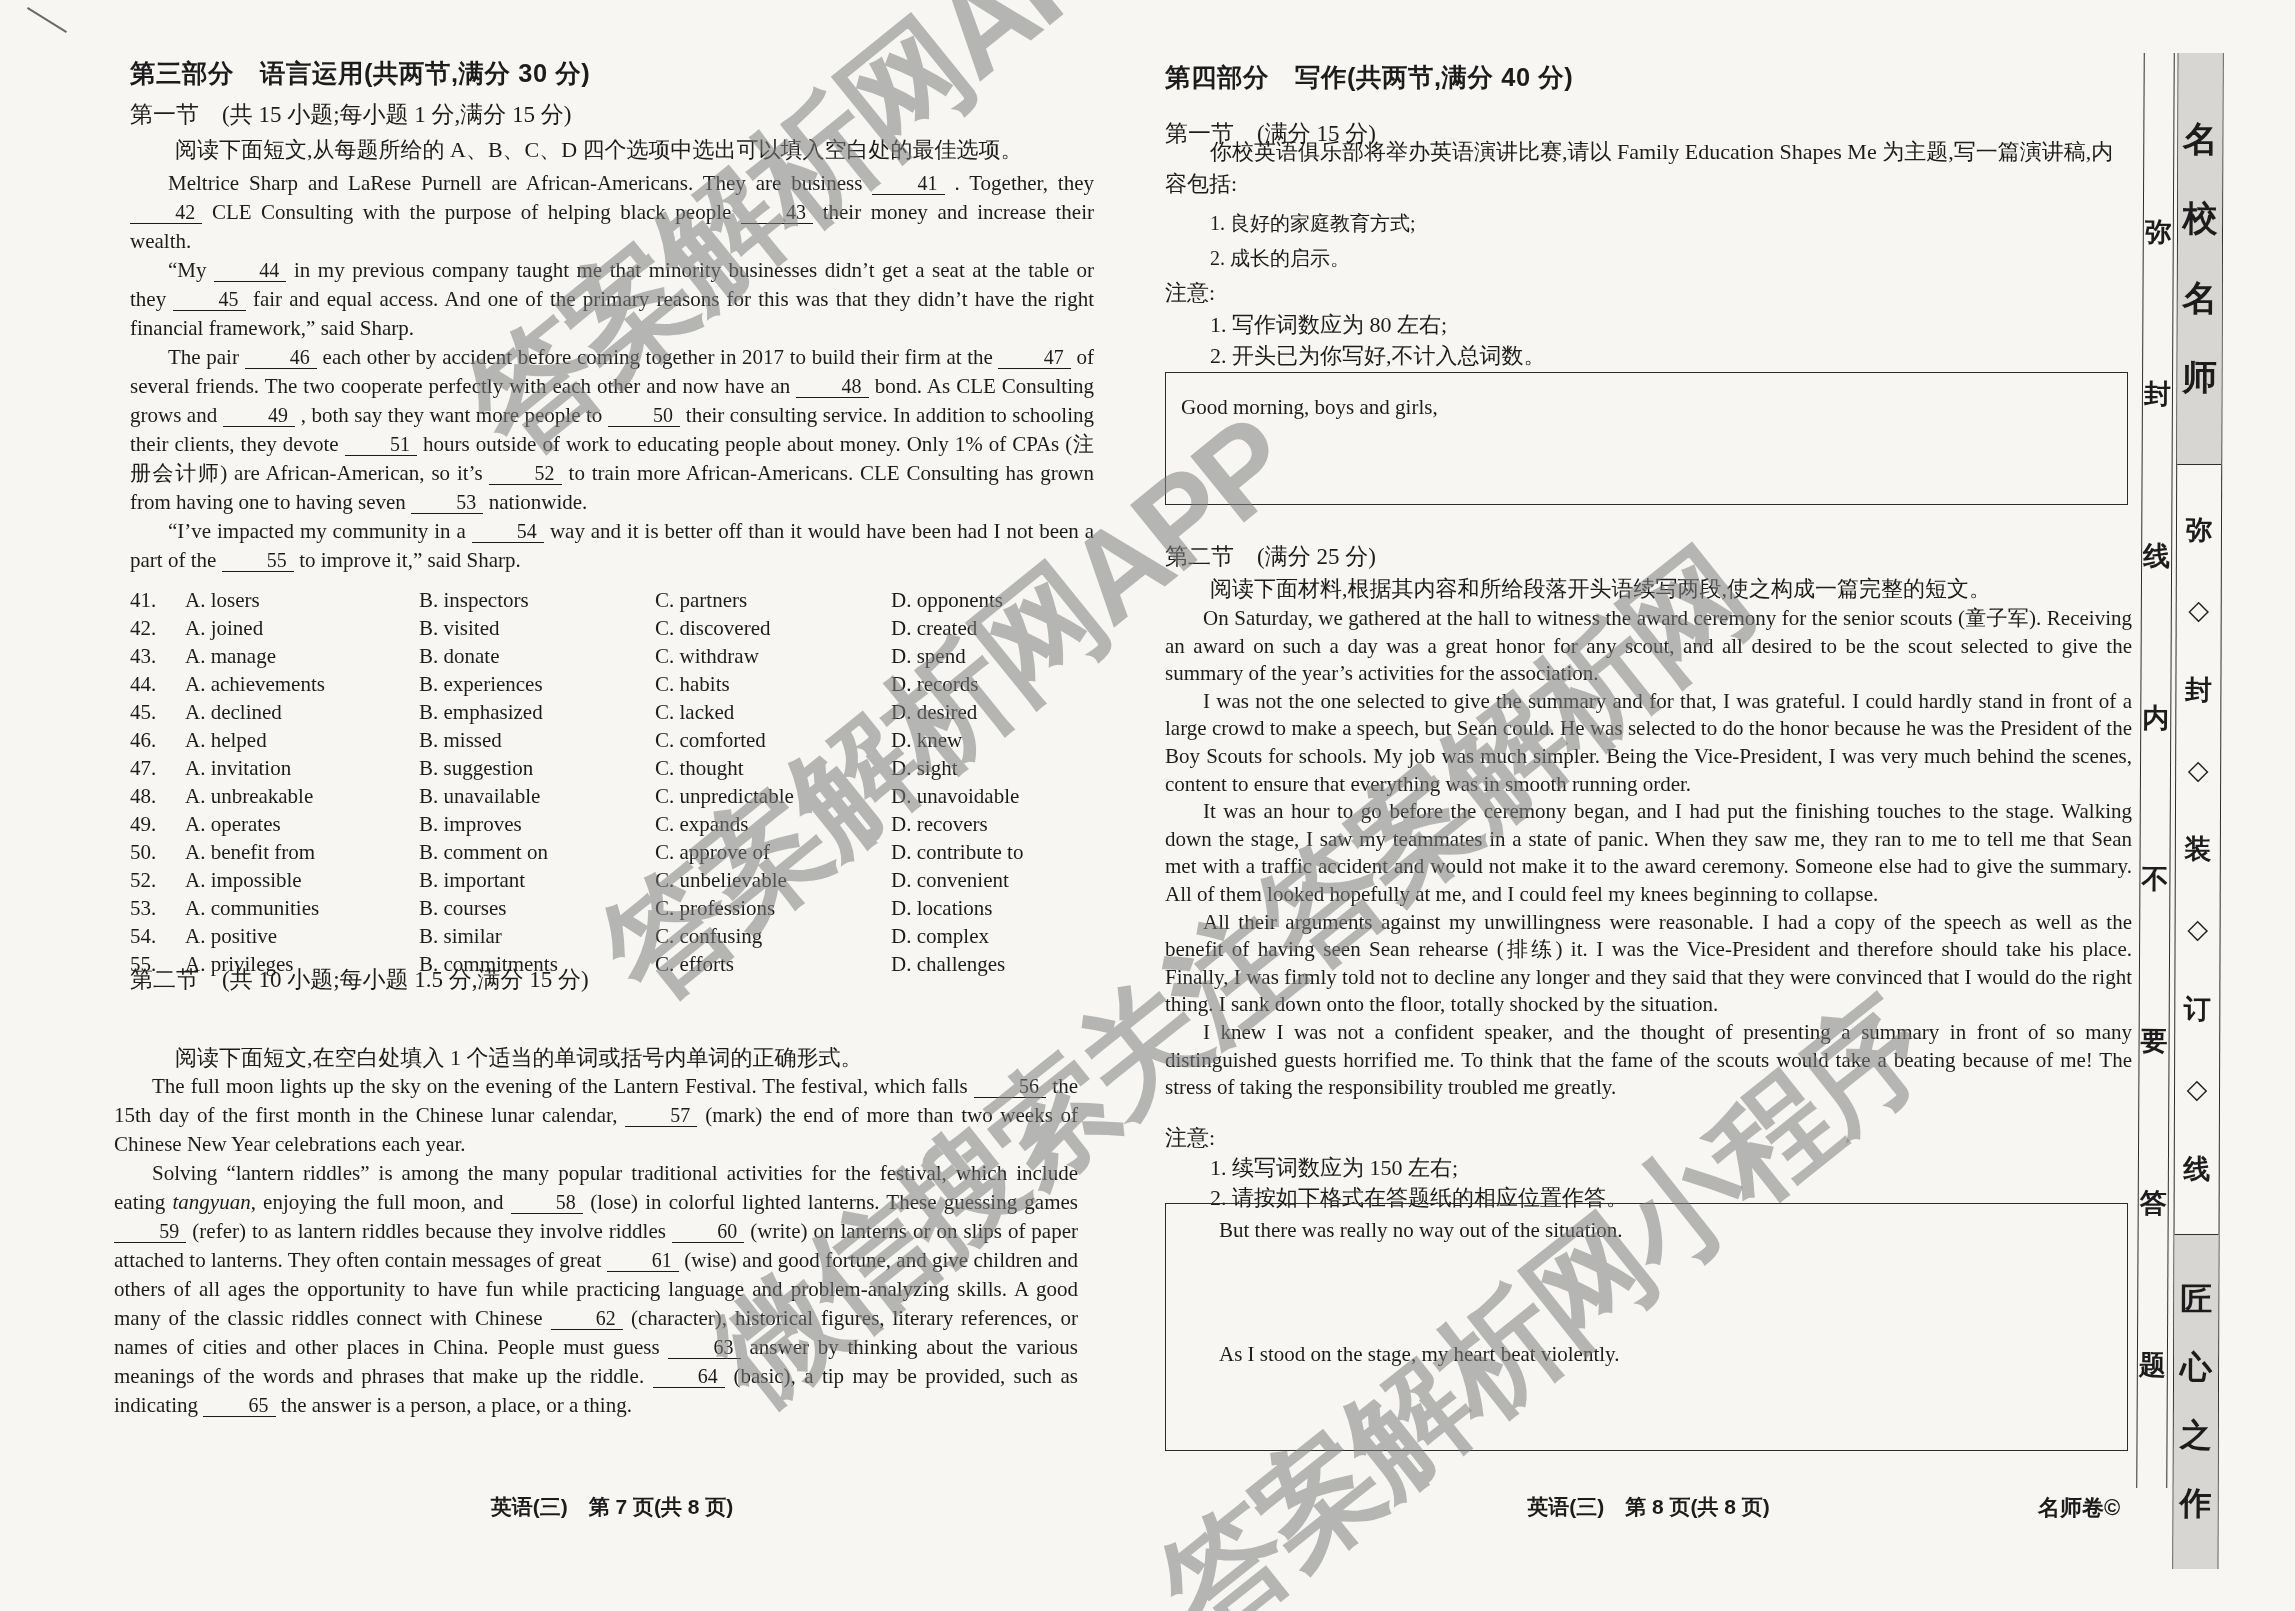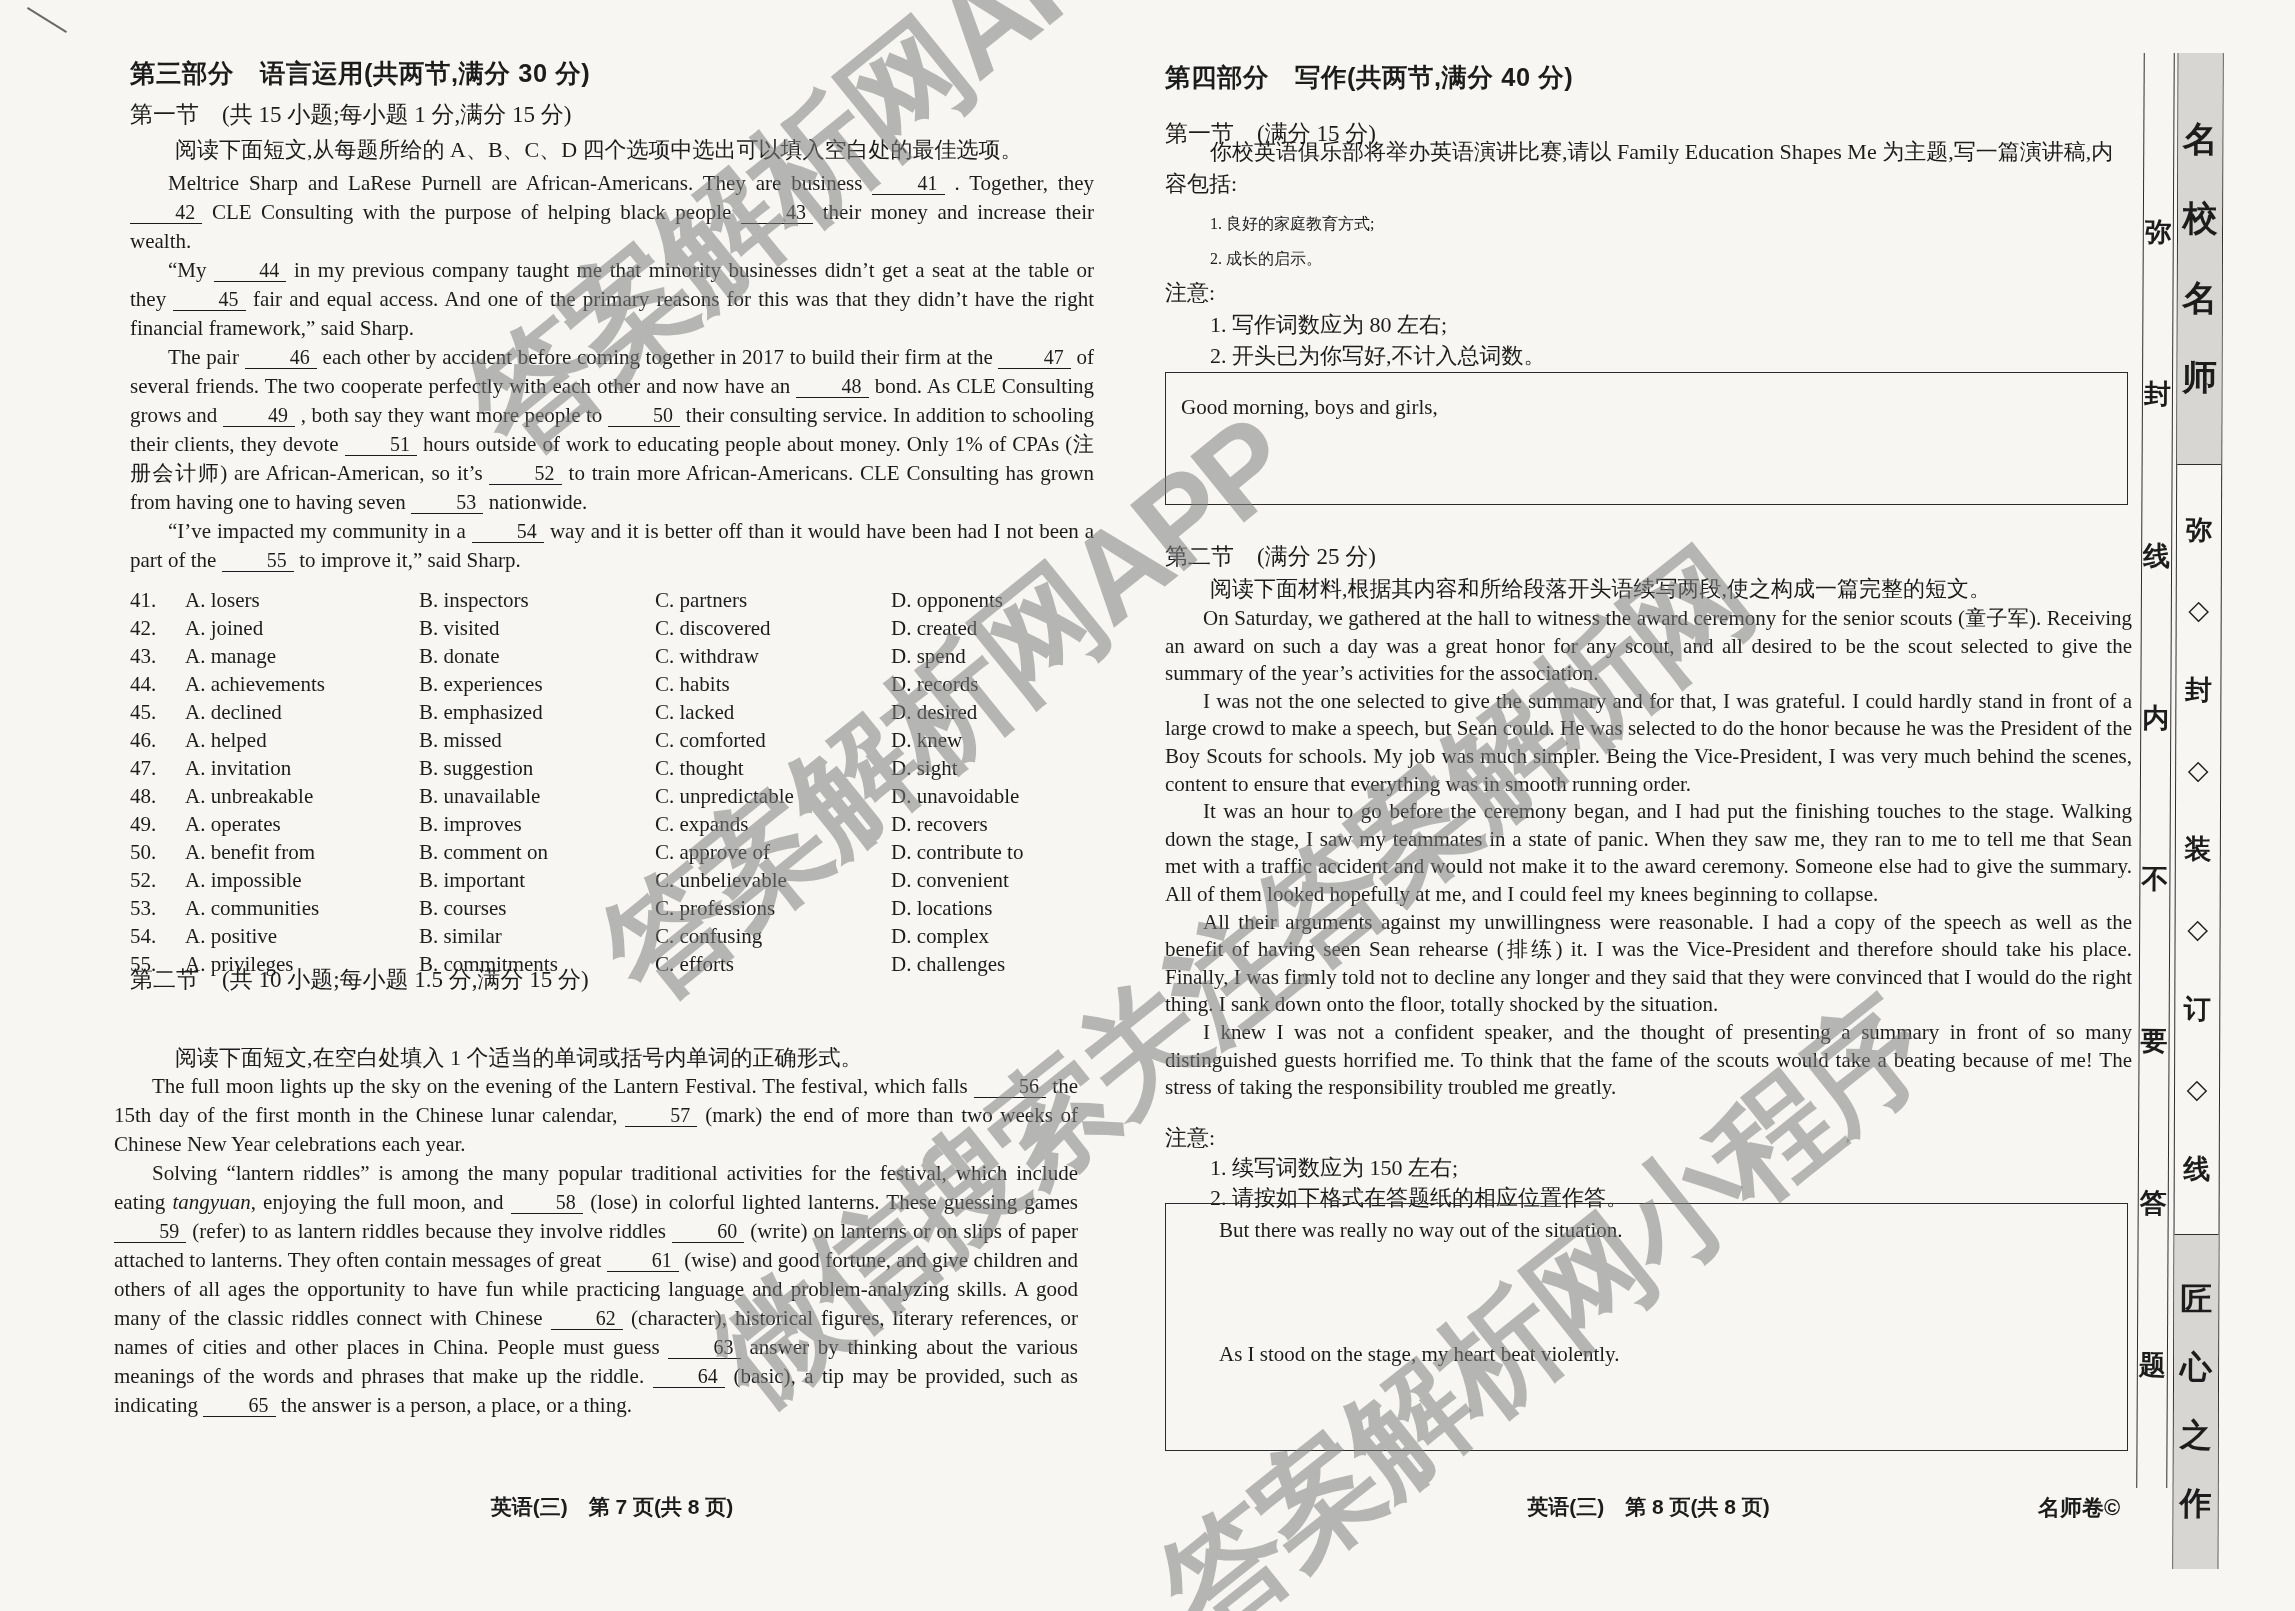--- a/index.html
+++ b/index.html
@@ -236,21 +236,21 @@
     <p>Solving “lantern riddles” is among the many popular traditional activities for the festival, which include eating <i>tangyuan</i>, enjoying the full moon, and <span class="blank">58</span> (lose) in colorful lighted lanterns. These guessing games <span class="blank">59</span> (refer) to as lantern riddles because they involve riddles <span class="blank">60</span> (write) on lanterns or on slips of paper attached to lanterns. They often contain messages of great <span class="blank">61</span> (wise) and good fortune, and give children and others of all ages the opportunity to have fun while practicing language and problem-analyzing skills. A good many of the classic riddles connect with Chinese <span class="blank">62</span> (character), historical figures, literary references, or names of cities and other places in China. People must guess <span class="blank">63</span> answer by thinking about the various meanings of the words and phrases that make up the riddle. <span class="blank">64</span> (basic), a tip may be provided, such as indicating <span class="blank">65</span> the answer is a person, a place, or a thing.</p>
   </div>
 
   <div class="abs footer" style="left:130px;top:1493px;width:964px;">英语(三)　第 7 页(共 8 页)</div>
 </section>
 
 <section class="page page8">
   <h1 class="abs part-heading" style="left:1165px;top:61px;margin:0;">第四部分　写作(共两节,满分 40 分)</h1>
   <div class="abs sec-heading" style="left:1165px;top:102px;margin-top:16px;">第一节　(满分 15 分)</div>
   <p class="abs zh-intro" style="left:1165px;top:136px;width:967px;line-height:32px;">你校英语俱乐部将举办英语演讲比赛,请以 Family Education Shapes Me 为主题,写一篇演讲稿,内容包括:</p>
-  <div class="abs" style="left:1210px;top:206px;font-size:16px;line-height:35px;">
+  <div class="abs" style="left:1210px;top:206px;font-size:20px;line-height:35px;">
     <div>1. 良好的家庭教育方式;</div>
     <div>2. 成长的启示。</div>
   </div>
   <div class="abs" style="left:1165px;top:278px;font-size:22px;">注意:</div>
   <div class="abs" style="left:1210px;top:309px;font-size:22px;line-height:31px;">
     <div>1. 写作词数应为 80 左右;</div>
     <div>2. 开头已为你写好,不计入总词数。</div>
   </div>
 
   <div class="abs answer-box" style="left:1165px;top:372px;width:963px;height:133px;box-sizing:border-box;padding:22px 15px;">

